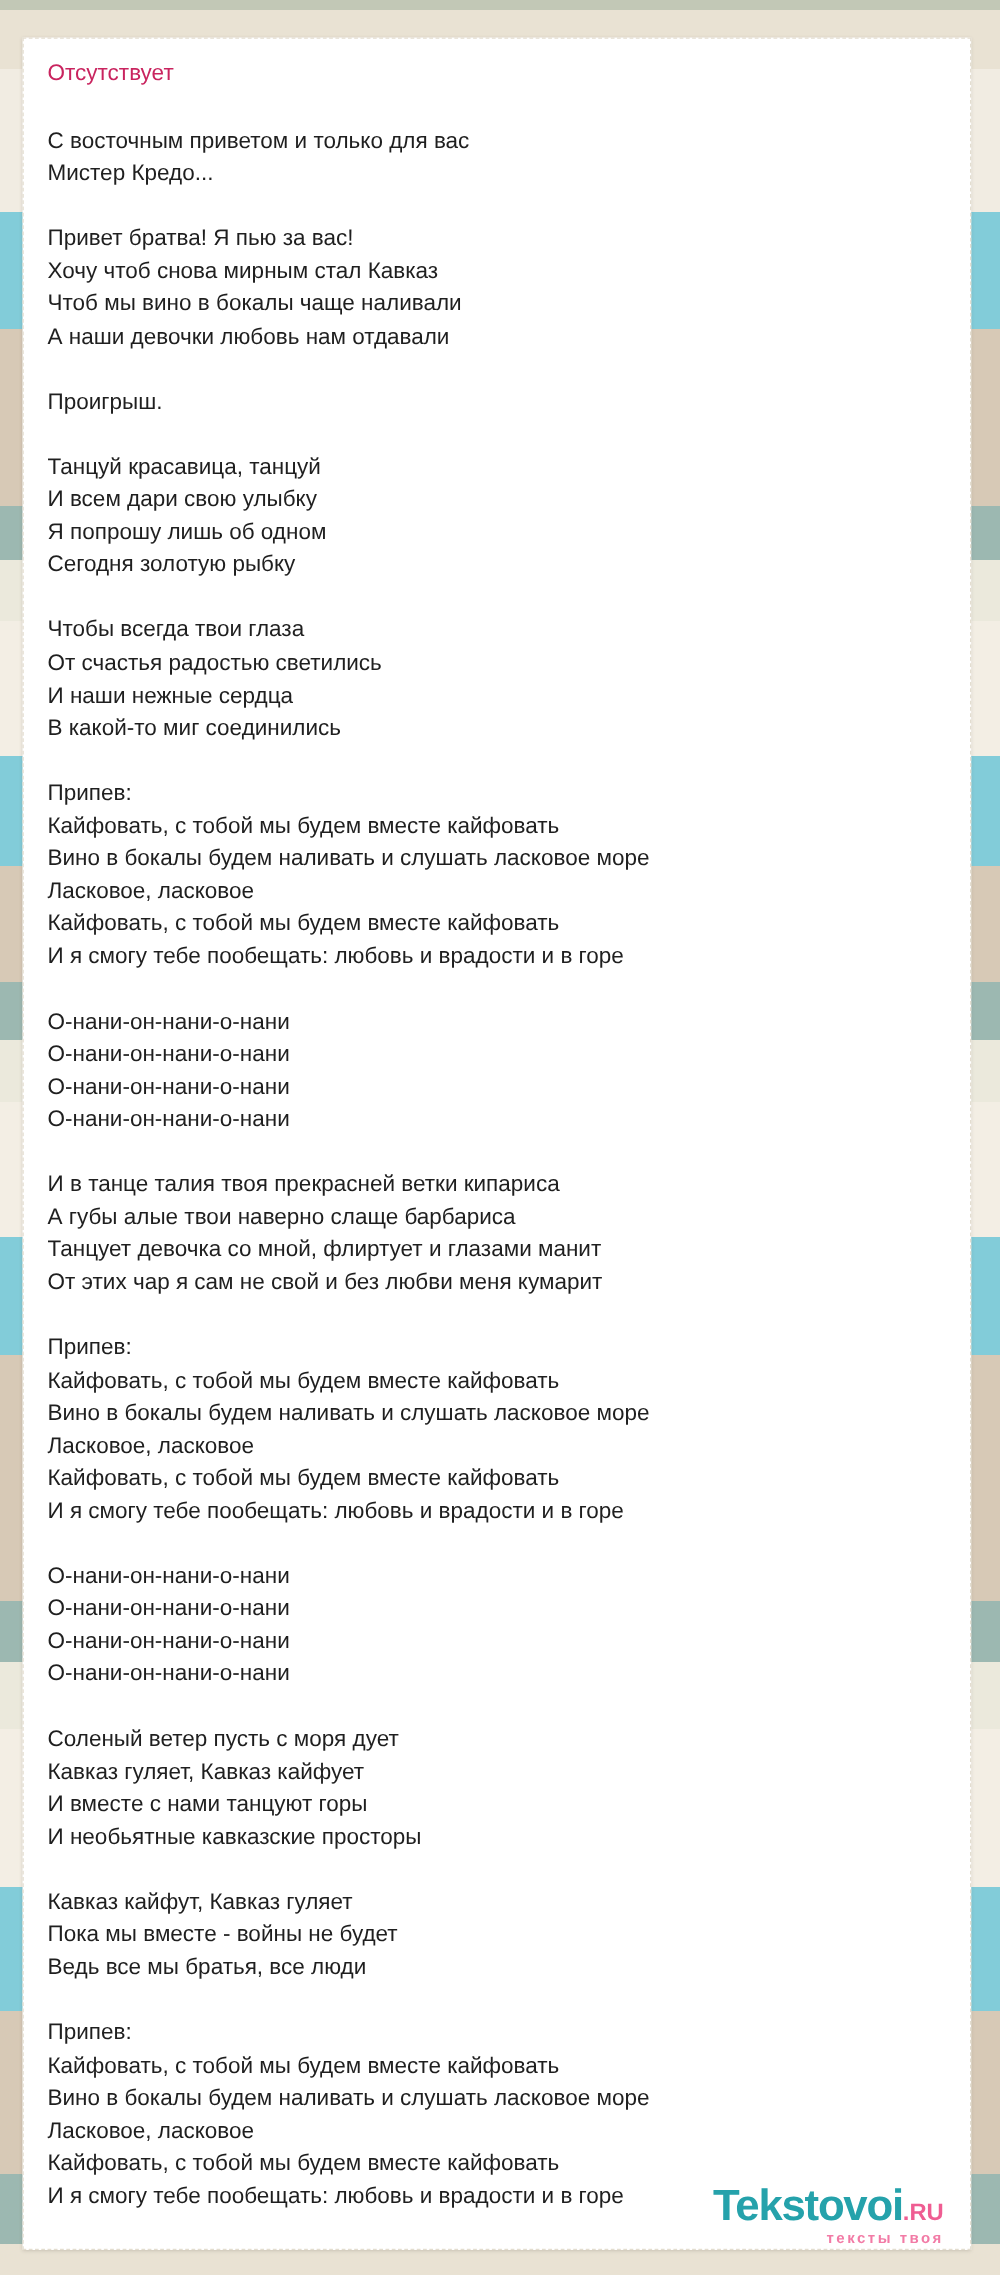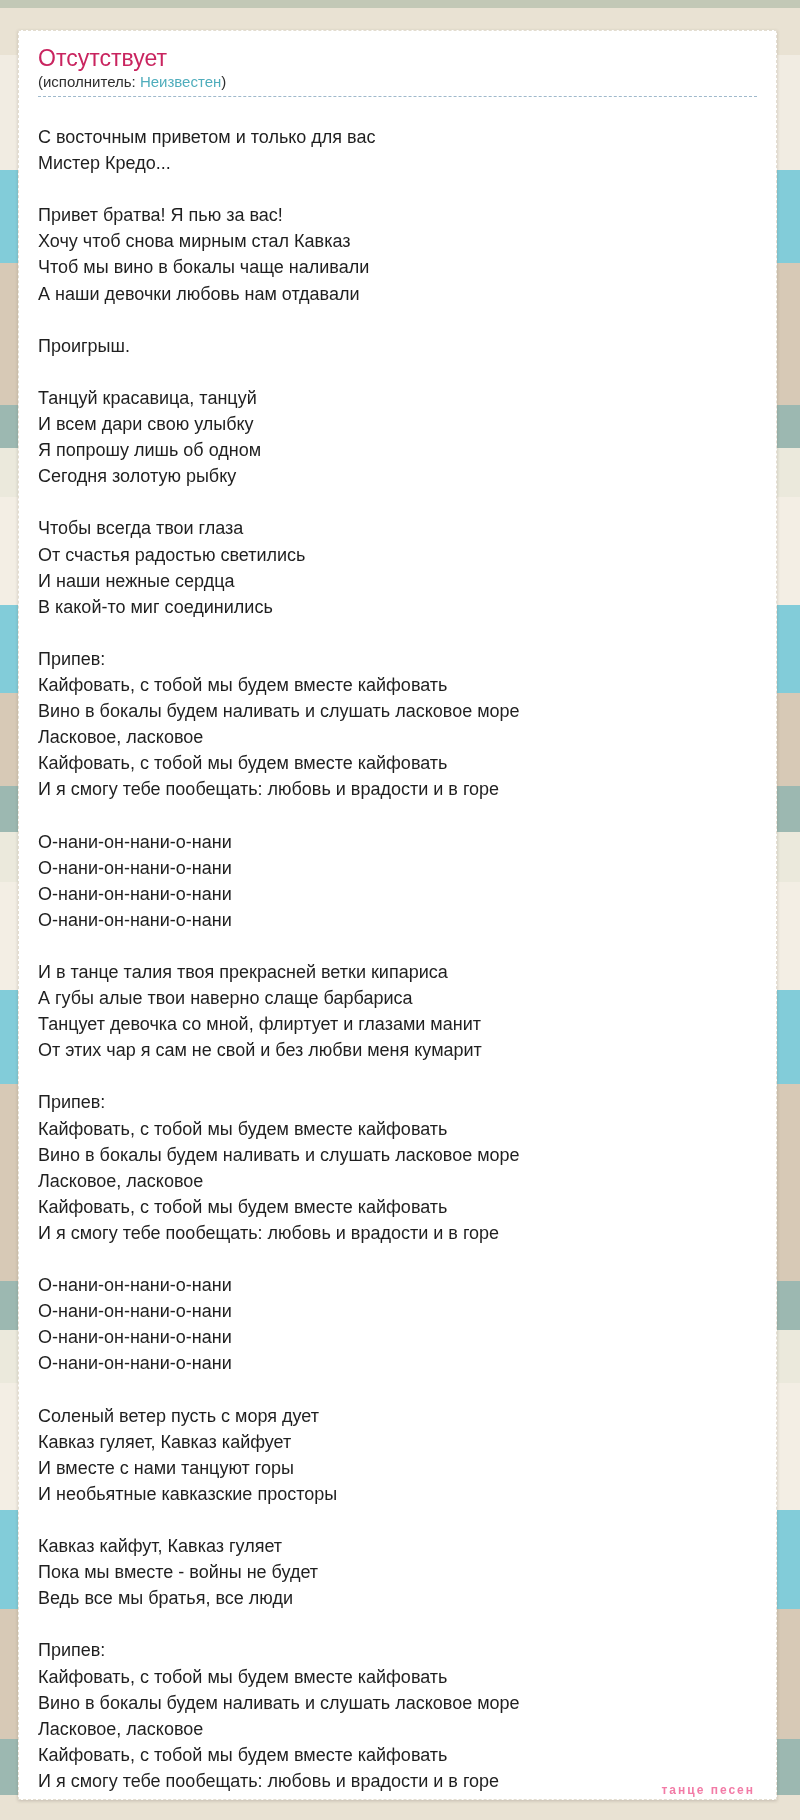--- a/index.html
+++ b/index.html
@@ -40,21 +40,21 @@
     position: absolute;
     left: 18px; top: 30px;
     width: 759px; height: 1770px;
     background: #ffffff;
     border: 1px dashed #e3ddd0;
     box-shadow: 0 1px 3px rgba(90,80,70,0.25);
     padding: 0 19px;
   }
   .song-title {
     margin-top: 14px;
-    font-size: 23px;
+    font-size: 18px;
     line-height: 27px;
     font-weight: normal;
     color: var(--title, #c9245f);
   }
   .artist-line {
     font-size: 15px;
     line-height: 19px;
     color: #2e2e2e;
     padding-bottom: 5px;
     border-bottom: 1px dashed #9fb9cc;
@@ -100,21 +100,20 @@
 </style>
 </head>
 <body>
 
 <div class="bg-stripes"></div>
 
 <div class="card">
 
   <h1 class="song-title">Отсутствует</h1>
 
-  <div class="artist-line"><span>(исполнитель: </span><a class="artist-link">Неизвестен</a><span>)</span></div>
 
   <div class="lyrics">С восточным приветом и только для вас
 Мистер Кредо...
 
 Привет братва! Я пью за вас!
 Хочу чтоб снова мирным стал Кавказ
 Чтоб мы вино в бокалы чаще наливали
 А наши девочки любовь нам отдавали
 
 Проигрыш.
@@ -168,16 +167,17 @@
 Ведь все мы братья, все люди
 
 Припев:
 Кайфовать, с тобой мы будем вместе кайфовать
 Вино в бокалы будем наливать и слушать ласковое море
 Ласковое, ласковое
 Кайфовать, с тобой мы будем вместе кайфовать
 И я смогу тебе пообещать: любовь и врадости и в горе</div>
 
   <div class="site-logo">
-    <div class="logo-tagline">танце песен</div>
+    <div class="logo-main"><span class="logo-brand">Tekstovoi</span><span class="logo-domain">.RU</span></div>
+    <div class="logo-tagline">тексты твоя</div>
   </div>
 
 </div>
 
 </body></html>

